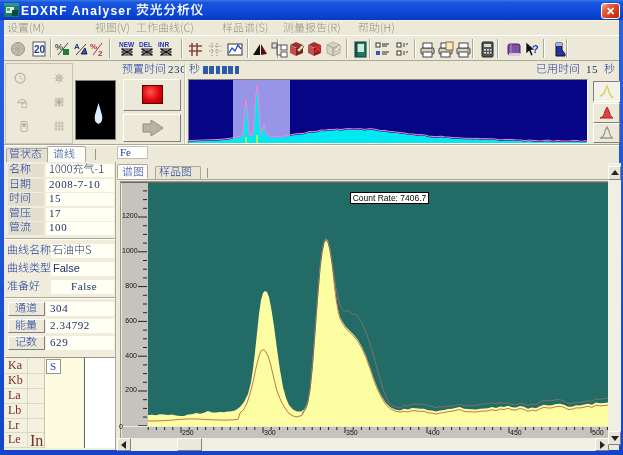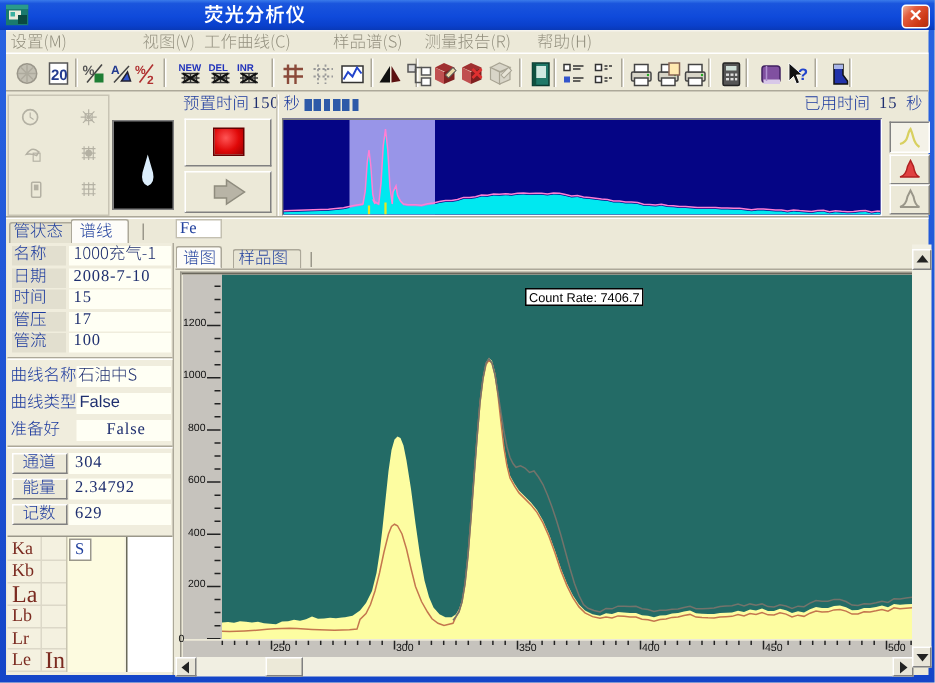--- a/index.html
+++ b/index.html
@@ -13,20 +13,21 @@
     <div class="abs" style="left:0;top:0;width:623px;height:455px;background:linear-gradient(180deg,#2964e2,#1445c8)"></div>
     <div class="abs" style="left:4px;top:20px;width:615px;height:430px;background:#ece9d8"></div>
     <div class="abs" style="left:0;top:0;width:623px;height:20px;background:linear-gradient(180deg,#3a7bea 0%,#1a55dd 12%,#0f4adb 55%,#0a40cc 85%,#0939b8 100%)"></div>
     <svg class="abs" style="left:4px;top:3px" width="15" height="14" viewBox="0 0 15 14">
 <rect x="0" y="0" width="15" height="14" fill="#1a7a6e"></rect>
 <rect x="0" y="0" width="15" height="3" fill="#2a9a8a"></rect>
 <rect x="2" y="4" width="8" height="6" fill="#e8ecdc"></rect>
 <rect x="8" y="7" width="6" height="6" fill="#0a4a40"></rect>
 <rect x="3" y="5" width="3" height="3" fill="#3ab0a0"></rect>
 </svg>
+    <div class="abs" style="left:21px;top:4px;font-size:12px;font-weight:bold;color:#fff;letter-spacing:1.2px">EDXRF Analyser</div>
     <svg style="position:absolute;left:136px;top:3px" width="69" height="17" viewBox="0 0 69 17">
       <path d="M0.8 1.4H12.3V2.7H0.8ZM3.6 0.4H5V3.7H3.6ZM8 0.4H9.5V3.7H8ZM0.9 4.1H12.1V6.5H10.6V5.3H2.3V6.6H0.9ZM7 6.8Q7.4 8 8.1 8.9Q8.8 9.8 9.9 10.4Q11 10.9 12.6 11.2Q12.5 11.3 12.3 11.6Q12.2 11.8 12 12Q11.9 12.3 11.8 12.5Q10.1 12.1 8.9 11.4Q7.7 10.8 7 9.6Q6.2 8.5 5.8 7ZM3.1 6.6 4.3 7Q4 7.7 3.6 8.4Q3.2 9.1 2.7 9.5L1.5 8.9Q1.9 8.6 2.2 8.2Q2.5 7.8 2.7 7.4Q2.9 7 3.1 6.6ZM9.9 6.6 11.2 7.1Q10.8 7.7 10.4 8.4Q9.9 9 9.6 9.4L8.4 8.9Q8.7 8.6 9 8.2Q9.2 7.8 9.5 7.4Q9.8 6.9 9.9 6.6ZM5.9 5.7 7.4 5.9Q7.1 7.9 6.4 9.2Q5.7 10.6 4.4 11.4Q3.2 12.2 1.2 12.5Q1.1 12.3 1 12.1Q0.8 11.9 0.7 11.6Q0.5 11.4 0.4 11.2Q2.2 10.9 3.3 10.3Q4.5 9.7 5.1 8.5Q5.7 7.4 5.9 5.7ZM21 6.3H22.4V10.7Q22.4 11 22.5 11.1Q22.6 11.2 23 11.2Q23 11.2 23.2 11.2Q23.4 11.2 23.6 11.2Q23.8 11.2 24 11.2Q24.2 11.2 24.3 11.2Q24.5 11.2 24.6 11.1Q24.8 10.9 24.8 10.5Q24.9 10 24.9 9.1Q25 9.2 25.3 9.4Q25.5 9.5 25.7 9.6Q26 9.6 26.2 9.7Q26.1 10.8 25.9 11.4Q25.7 12.1 25.4 12.3Q25 12.5 24.4 12.5Q24.3 12.5 24.1 12.5Q23.8 12.5 23.6 12.5Q23.3 12.5 23.1 12.5Q22.9 12.5 22.8 12.5Q22.1 12.5 21.7 12.4Q21.3 12.2 21.2 11.8Q21 11.4 21 10.7ZM17.5 6.4H19Q19 7.4 18.8 8.4Q18.6 9.3 18.1 10.1Q17.7 10.9 16.9 11.5Q16.1 12.1 14.8 12.6Q14.7 12.4 14.6 12.2Q14.4 11.9 14.3 11.7Q14.1 11.5 13.9 11.4Q15.1 11 15.8 10.5Q16.5 10 16.8 9.4Q17.2 8.8 17.3 8Q17.5 7.2 17.5 6.4ZM15.2 1.5 16.5 1Q16.8 1.5 17.1 2.1Q17.4 2.6 17.6 3.2Q17.9 3.7 18 4.2L16.6 4.7Q16.5 4.3 16.3 3.7Q16.1 3.2 15.8 2.6Q15.5 2 15.2 1.5ZM23.7 0.9 25.2 1.4Q24.9 2 24.6 2.6Q24.3 3.2 24 3.7Q23.6 4.3 23.4 4.7L22.2 4.2Q22.4 3.8 22.7 3.2Q23 2.6 23.3 2Q23.5 1.4 23.7 0.9ZM14.3 5.3H26V6.6H14.3ZM19.3 0.4H20.8V5.8H19.3ZM29.7 5.2H36.8V6.6H29.7ZM36.4 5.2H37.8Q37.8 5.2 37.8 5.4Q37.8 5.5 37.8 5.6Q37.8 5.8 37.8 5.9Q37.8 7.3 37.7 8.4Q37.6 9.4 37.6 10.1Q37.5 10.8 37.4 11.2Q37.2 11.6 37.1 11.8Q36.8 12.1 36.6 12.2Q36.3 12.3 35.9 12.4Q35.6 12.4 35.1 12.4Q34.5 12.4 33.9 12.4Q33.9 12.1 33.8 11.7Q33.7 11.3 33.5 11Q34 11.1 34.5 11.1Q35 11.1 35.3 11.1Q35.6 11.1 35.8 10.9Q35.9 10.7 36.1 10.2Q36.2 9.6 36.2 8.4Q36.3 7.3 36.4 5.5ZM31.3 0.6 32.8 1Q32.3 2.2 31.7 3.2Q31.1 4.2 30.4 5.1Q29.6 6 28.9 6.6Q28.7 6.5 28.5 6.3Q28.3 6 28.1 5.8Q27.8 5.6 27.7 5.5Q28.4 5 29.1 4.2Q29.8 3.4 30.3 2.5Q30.9 1.6 31.3 0.6ZM36.1 0.6Q36.4 1.2 36.8 1.9Q37.2 2.6 37.7 3.2Q38.2 3.8 38.8 4.4Q39.3 4.9 39.8 5.3Q39.6 5.4 39.4 5.7Q39.2 5.9 39 6.1Q38.8 6.3 38.7 6.5Q38.2 6 37.6 5.4Q37.1 4.8 36.6 4.1Q36.1 3.3 35.6 2.6Q35.1 1.8 34.8 1.1ZM32 5.6H33.5Q33.4 6.7 33.2 7.7Q33 8.8 32.5 9.7Q32 10.6 31.1 11.3Q30.3 12.1 28.9 12.6Q28.8 12.4 28.6 12.2Q28.5 12 28.3 11.8Q28.1 11.5 28 11.4Q29.3 11 30 10.3Q30.8 9.7 31.2 9Q31.6 8.2 31.8 7.4Q31.9 6.5 32 5.6ZM47.7 4.8H53.3V6.2H47.7ZM51.5 0.6 52.6 1.7Q51.9 2 51 2.2Q50.2 2.5 49.2 2.7Q48.3 2.9 47.5 3Q47.4 2.8 47.3 2.4Q47.1 2.1 47 1.9Q47.8 1.7 48.6 1.5Q49.5 1.3 50.2 1.1Q50.9 0.8 51.5 0.6ZM50.2 5.3H51.6V12.6H50.2ZM41.5 3.1H46.4V4.5H41.5ZM43.3 0.4H44.6V12.6H43.3ZM43.2 4 44.1 4.3Q43.9 5.1 43.7 5.9Q43.4 6.8 43.1 7.6Q42.8 8.4 42.5 9.1Q42.2 9.8 41.8 10.3Q41.7 10 41.5 9.6Q41.3 9.2 41.1 9Q41.4 8.5 41.8 8Q42.1 7.4 42.4 6.7Q42.6 6 42.9 5.4Q43.1 4.7 43.2 4ZM44.5 4.8Q44.6 5 44.9 5.3Q45.1 5.7 45.4 6.1Q45.7 6.5 46 6.8Q46.3 7.2 46.4 7.3L45.5 8.4Q45.4 8.2 45.2 7.7Q45 7.3 44.7 6.9Q44.5 6.5 44.2 6.1Q44 5.7 43.8 5.5ZM47 1.9H48.3V5.8Q48.3 6.5 48.3 7.4Q48.2 8.3 48.1 9.2Q47.9 10.1 47.6 11Q47.3 11.8 46.9 12.5Q46.8 12.4 46.5 12.3Q46.3 12.2 46.1 12Q45.9 11.9 45.7 11.8Q46.2 11.2 46.4 10.4Q46.7 9.6 46.8 8.8Q46.9 8 47 7.2Q47 6.5 47 5.8ZM60.4 1.4Q60.7 3.2 61.2 4.8Q61.7 6.4 62.5 7.6Q63.3 8.9 64.4 9.9Q65.5 10.8 67.1 11.4Q66.9 11.5 66.7 11.7Q66.5 12 66.4 12.2Q66.2 12.4 66.1 12.6Q64.4 11.9 63.3 10.9Q62.1 9.8 61.3 8.4Q60.5 7 59.9 5.3Q59.4 3.6 59 1.6ZM61.4 1.2 62.5 0.7Q62.7 1.1 63 1.5Q63.3 2 63.5 2.4Q63.7 2.8 63.9 3.2L62.7 3.8Q62.6 3.5 62.4 3Q62.2 2.6 61.9 2.1Q61.6 1.6 61.4 1.2ZM65.1 1.2 66.5 1.4Q66.1 3.3 65.6 5Q65.1 6.7 64.2 8.1Q63.3 9.5 62 10.7Q60.7 11.8 58.8 12.6Q58.7 12.4 58.6 12.2Q58.4 12 58.3 11.8Q58.1 11.6 58 11.5Q59.8 10.8 61 9.8Q62.3 8.7 63.1 7.4Q63.9 6.1 64.3 4.5Q64.8 3 65.1 1.2ZM57.6 0.5 58.9 0.9Q58.5 2 58 3.1Q57.4 4.2 56.7 5.2Q56.1 6.1 55.3 6.9Q55.3 6.7 55.2 6.4Q55 6.2 54.9 5.9Q54.7 5.6 54.6 5.4Q55.2 4.8 55.8 4Q56.3 3.2 56.8 2.3Q57.3 1.4 57.6 0.5ZM56.4 4 57.7 2.7 57.7 2.7V12.5H56.4Z" fill="#ffffff"></path>
     </svg>
     <div class="abs" style="left:601px;top:3px;width:19px;height:16px;border-radius:3px;
 background:linear-gradient(135deg,#f0b49a 0%,#e35e3f 30%,#ce3916 70%,#b03010 100%);border:1px solid #fff;
 color:#fff;font-weight:bold;font-size:11px;text-align:center;line-height:14px">✕</div>
     <svg style="position:absolute;left:7px;top:22px" width="38" height="14" viewBox="0 0 38 14">
       <path d="M1.5 1.1 1.8 0.7Q2.1 1 2.4 1.3Q2.8 1.6 3 1.9Q3.3 2.1 3.5 2.4L3.1 2.8Q2.9 2.5 2.7 2.2Q2.4 1.9 2.1 1.6Q1.8 1.3 1.5 1.1ZM2 10.2 1.9 9.7 2.1 9.4 4.1 8.1Q4.1 8.2 4.2 8.4Q4.3 8.5 4.3 8.6Q3.6 9.1 3.2 9.4Q2.7 9.7 2.5 9.8Q2.3 10 2.2 10.1Q2 10.2 2 10.2ZM0.5 4H2.5V4.5H0.5ZM5.7 0.9H8.5V1.4H5.7ZM4.2 5.4H9.4V5.9H4.2ZM9.3 5.4H9.4L9.5 5.4L9.8 5.5Q9.5 6.6 8.9 7.4Q8.3 8.2 7.6 8.8Q6.8 9.4 6 9.8Q5.1 10.3 4.2 10.5Q4.2 10.4 4.1 10.3Q4 10.1 3.9 10Q4.8 9.8 5.6 9.4Q6.4 9 7.1 8.5Q7.9 7.9 8.4 7.2Q9 6.4 9.3 5.5ZM5.2 5.7Q5.6 6.8 6.4 7.7Q7.1 8.6 8.2 9.2Q9.2 9.8 10.5 10.1Q10.5 10.1 10.4 10.2Q10.3 10.3 10.3 10.4Q10.2 10.5 10.2 10.5Q8.2 10.1 6.8 8.9Q5.4 7.7 4.7 5.9ZM5.5 0.9H6V2.2Q6 2.7 5.9 3.2Q5.7 3.7 5.3 4.2Q4.9 4.7 4.1 5.1Q4.1 5 4 5Q3.9 4.9 3.9 4.8Q3.8 4.7 3.8 4.7Q4.5 4.3 4.9 3.9Q5.3 3.5 5.4 3Q5.5 2.6 5.5 2.2ZM8.3 0.9H8.8V3.6Q8.8 3.8 8.8 3.9Q8.9 4 9 4Q9.1 4 9.2 4Q9.4 4 9.6 4Q9.8 4 9.9 4Q10 4 10.1 3.9Q10.3 3.9 10.3 3.9Q10.4 4 10.4 4.2Q10.4 4.3 10.4 4.4Q10.3 4.4 10.2 4.4Q10 4.5 9.9 4.5Q9.8 4.5 9.6 4.5Q9.4 4.5 9.2 4.5Q9 4.5 9 4.5Q8.7 4.5 8.5 4.4Q8.4 4.3 8.3 4.1Q8.3 3.9 8.3 3.6ZM2 10.2Q2 10.2 1.9 10.1Q1.8 10 1.8 9.9Q1.7 9.8 1.7 9.8Q1.8 9.7 1.9 9.6Q2 9.5 2.1 9.3Q2.2 9.1 2.2 8.8V4H2.7V9.4Q2.7 9.4 2.6 9.5Q2.5 9.6 2.4 9.7Q2.2 9.9 2.1 10Q2 10.1 2 10.2ZM18.1 1.4V2.6H20.3V1.4ZM15.4 1.4V2.6H17.6V1.4ZM12.9 1.4V2.6H14.9V1.4ZM12.4 0.9H20.8V3H12.4ZM11.8 3.8H21.1V4.2H11.8ZM16.2 2.8 16.7 2.9Q16.6 3.4 16.5 4.1Q16.3 4.7 16.2 5.2H15.7Q15.8 4.9 15.9 4.4Q15.9 4 16 3.6Q16.1 3.2 16.2 2.8ZM11.7 9.7H21.4V10.2H11.7ZM13.5 6.1H19.5V6.6H13.5ZM13.5 7.3H19.5V7.7H13.5ZM13.5 8.5H19.5V8.9H13.5ZM13.2 5H19.7V10H19.2V5.4H13.8V10H13.2ZM24.7 11.8Q23.9 10.6 23.5 9.2Q23.1 7.9 23.1 6.3Q23.1 4.7 23.5 3.3Q23.9 2 24.7 0.8L25 1Q24.3 2.1 24 3.5Q23.6 4.9 23.6 6.3Q23.6 7.7 24 9.1Q24.3 10.4 25 11.6ZM26.6 9.7V1.7H27.5L29.2 6.3Q29.3 6.7 29.5 7.1Q29.6 7.6 29.8 8H29.8Q30 7.6 30.1 7.1Q30.3 6.7 30.4 6.3L32.1 1.7H33V9.7H32.3V4.6Q32.3 4.3 32.3 3.9Q32.4 3.5 32.4 3.1Q32.4 2.7 32.4 2.4H32.4L31.7 4.2L30.1 8.8H29.5L27.8 4.2L27.2 2.4H27.1Q27.2 2.7 27.2 3.1Q27.2 3.5 27.2 3.9Q27.2 4.3 27.2 4.6V9.7ZM34.9 11.8 34.5 11.6Q35.2 10.4 35.6 9.1Q36 7.7 36 6.3Q36 4.9 35.6 3.5Q35.2 2.1 34.5 1L34.9 0.8Q35.7 2 36.1 3.3Q36.5 4.7 36.5 6.3Q36.5 7.9 36.1 9.2Q35.7 10.6 34.9 11.8Z" fill="#928f7e"></path>
     </svg>
     <svg style="position:absolute;left:95px;top:22px" width="35" height="14" viewBox="0 0 35 14">
@@ -217,21 +218,21 @@
     <svg class="abs" style="left:53px;top:120px" width="13" height="13" viewBox="0 0 17 17" opacity="0.9">
       <path d="M2 4h12M2 8h12M2 12h12M4 2v12M8 2v12M12 2v12" stroke="#aeab9e"></path>
     </svg>
     <div class="abs" style="left:75px;top:80px;width:41px;height:60px;border:1px solid #808080;background:#000"></div>
     <svg class="abs" style="left:92px;top:101px" width="13" height="27" viewBox="0 0 13 27">
       <path d="M6.5 2 Q8.5 9 10 14 Q11.5 21 6.5 23 Q1.5 21 3 14 Q4.5 9 6.5 2z" fill="#dceefc"></path>
     </svg>
     <svg style="position:absolute;left:122px;top:63px" width="45" height="14" viewBox="0 0 45 14">
       <path d="M0.7 1.1H4.3V1.6H0.7ZM0.5 4.6H4.7V5H0.5ZM2.4 4.7H2.9V9.8Q2.9 10 2.8 10.2Q2.8 10.3 2.6 10.4Q2.4 10.4 2 10.5Q1.7 10.5 1.1 10.5Q1.1 10.4 1 10.2Q1 10.1 0.9 10Q1.4 10 1.7 10Q2.1 10 2.2 10Q2.3 10 2.4 9.9Q2.4 9.9 2.4 9.8ZM4.2 1.1H4.3L4.4 1L4.7 1.3Q4.5 1.7 4.1 2.1Q3.8 2.5 3.4 2.9Q3.1 3.3 2.7 3.6Q2.7 3.5 2.6 3.4Q2.5 3.3 2.4 3.3Q2.7 3 3.1 2.6Q3.4 2.3 3.7 1.9Q4 1.5 4.2 1.2ZM4.6 4.6H4.7L4.7 4.5L5.1 4.6Q4.8 5.2 4.6 5.9Q4.3 6.5 4.1 6.9L3.6 6.8Q3.8 6.5 4 6.2Q4.1 5.8 4.3 5.4Q4.4 5 4.6 4.7ZM1.1 2.8 1.4 2.5Q1.8 2.8 2.3 3.1Q2.8 3.4 3.2 3.8Q3.7 4.1 3.9 4.3L3.6 4.7Q3.3 4.5 2.9 4.1Q2.5 3.8 2 3.5Q1.5 3.1 1.1 2.8ZM5.1 1H10.5V1.5H5.1ZM7.7 1.2 8.3 1.3Q8.1 1.8 8 2.3Q7.8 2.7 7.6 3.1L7.2 3Q7.3 2.6 7.5 2.1Q7.6 1.6 7.7 1.2ZM7.5 4.1H8V6.4Q8 6.9 7.9 7.5Q7.8 8 7.5 8.6Q7.2 9.1 6.6 9.6Q6 10.1 4.9 10.4Q4.8 10.4 4.8 10.2Q4.7 10.1 4.6 10Q5.6 9.7 6.2 9.3Q6.8 8.8 7.1 8.3Q7.3 7.9 7.4 7.4Q7.5 6.9 7.5 6.4ZM8 8.6 8.3 8.2Q8.7 8.5 9.1 8.8Q9.5 9.2 9.9 9.5Q10.2 9.8 10.4 10.1L10.1 10.4Q9.9 10.2 9.5 9.9Q9.2 9.5 8.8 9.2Q8.4 8.9 8 8.6ZM5.6 2.8H10V8H9.5V3.3H6.1V8H5.6ZM18.1 1.4V2.6H20.3V1.4ZM15.4 1.4V2.6H17.6V1.4ZM12.9 1.4V2.6H14.9V1.4ZM12.4 0.9H20.8V3H12.4ZM11.8 3.8H21.1V4.2H11.8ZM16.2 2.8 16.7 2.9Q16.6 3.4 16.5 4.1Q16.3 4.7 16.2 5.2H15.7Q15.8 4.9 15.9 4.4Q15.9 4 16 3.6Q16.1 3.2 16.2 2.8ZM11.7 9.7H21.4V10.2H11.7ZM13.5 6.1H19.5V6.6H13.5ZM13.5 7.3H19.5V7.7H13.5ZM13.5 8.5H19.5V8.9H13.5ZM13.2 5H19.7V10H19.2V5.4H13.8V10H13.2ZM23.3 1.5H26.2V8.4H23.3V8H25.7V2H23.3ZM23.3 4.7H26V5.1H23.3ZM23 1.5H23.5V9.3H23ZM26.8 2.8H32.5V3.3H26.8ZM30.5 0.6H31.1V9.6Q31.1 9.9 30.9 10.1Q30.8 10.3 30.6 10.3Q30.3 10.4 29.8 10.4Q29.3 10.4 28.5 10.4Q28.4 10.3 28.4 10.1Q28.3 10 28.3 9.9Q28.7 9.9 29.1 9.9Q29.5 9.9 29.8 9.9Q30.1 9.9 30.2 9.9Q30.4 9.9 30.5 9.8Q30.5 9.7 30.5 9.6ZM27.3 4.5 27.8 4.3Q28.1 4.8 28.4 5.3Q28.7 5.8 29 6.2Q29.3 6.7 29.5 7.1L29.1 7.3Q28.9 7 28.6 6.5Q28.3 6 28 5.5Q27.6 5 27.3 4.5ZM34.1 2.9H34.7V10.5H34.1ZM34.3 0.9 34.7 0.7Q35 0.9 35.2 1.2Q35.5 1.5 35.7 1.7Q35.9 2 36.1 2.2L35.6 2.5Q35.5 2.3 35.3 2Q35.1 1.7 34.8 1.5Q34.6 1.2 34.3 0.9ZM36.9 1.2H42.6V1.7H36.9ZM42.3 1.2H42.9V9.7Q42.9 10 42.8 10.2Q42.7 10.3 42.5 10.4Q42.4 10.4 42 10.4Q41.7 10.5 41.2 10.5Q41.2 10.4 41.1 10.2Q41.1 10.1 41 9.9Q41.4 10 41.7 10Q42 10 42.1 10Q42.3 9.9 42.3 9.9Q42.3 9.9 42.3 9.7ZM37 6.3V8.1H40V6.3ZM37 4.2V5.9H40V4.2ZM36.5 3.7H40.5V8.5H36.5Z" fill="#1c3a9e"></path>
     </svg>
-    <div class="abs t" style="left:168px;top:63px;color:#1f2f6f">150</div>
+    <div class="abs t" style="left:168px;top:63px;color:#1f2f6f">230</div>
     <svg style="position:absolute;left:189px;top:63px" width="12" height="14" viewBox="0 0 12 14">
       <path d="M2.5 1.3H3V10.5H2.5ZM0.5 3.6H4.7V4.1H0.5ZM2.5 3.8 2.9 3.9Q2.7 4.5 2.5 5.1Q2.2 5.8 1.9 6.4Q1.6 7 1.3 7.5Q1 8 0.7 8.3Q0.6 8.2 0.6 8.1Q0.5 8 0.4 7.9Q0.7 7.6 1 7.1Q1.3 6.6 1.6 6.1Q1.9 5.5 2.1 4.9Q2.4 4.3 2.5 3.8ZM4.1 0.7 4.5 1.1Q4.1 1.3 3.4 1.5Q2.8 1.6 2.1 1.8Q1.5 1.9 0.8 2Q0.8 1.9 0.8 1.8Q0.7 1.7 0.7 1.6Q1.3 1.5 1.9 1.3Q2.6 1.2 3.2 1Q3.8 0.9 4.1 0.7ZM3 4.3Q3.1 4.4 3.3 4.7Q3.5 5 3.8 5.3Q4 5.7 4.2 6Q4.4 6.2 4.5 6.4L4.2 6.8Q4.1 6.6 3.9 6.3Q3.7 6 3.4 5.6Q3.2 5.3 3 5Q2.8 4.7 2.7 4.6ZM5.5 2.4 6 2.5Q5.9 3.1 5.8 3.7Q5.6 4.4 5.5 5Q5.3 5.5 5.1 6Q5 6 4.9 5.9Q4.8 5.9 4.8 5.8Q4.7 5.8 4.6 5.8Q4.8 5.3 5 4.8Q5.2 4.2 5.3 3.6Q5.4 3 5.5 2.4ZM8.6 2.4 9 2.3Q9.3 2.7 9.6 3.3Q9.9 3.8 10.1 4.3Q10.3 4.8 10.4 5.2L9.9 5.4Q9.8 5 9.6 4.5Q9.4 4 9.1 3.4Q8.9 2.9 8.6 2.4ZM9.3 5.9 9.8 6Q9.4 7.2 8.6 8Q7.9 8.9 6.8 9.5Q5.7 10.1 4.3 10.5Q4.2 10.4 4.2 10.2Q4.1 10.1 4 10Q5.4 9.7 6.4 9.1Q7.5 8.6 8.2 7.7Q8.9 6.9 9.3 5.9ZM7 0.5H7.6V7.3H7Z" fill="#1c3a9e"></path>
     </svg>
     <div class="abs" style="left:203.0px;top:66px;width:4.8px;height:7.5px;background:#2e5aa8"></div>
     <div class="abs" style="left:209.3px;top:66px;width:4.8px;height:7.5px;background:#2e5aa8"></div>
     <div class="abs" style="left:215.6px;top:66px;width:4.8px;height:7.5px;background:#2e5aa8"></div>
     <div class="abs" style="left:221.9px;top:66px;width:4.8px;height:7.5px;background:#2e5aa8"></div>
     <div class="abs" style="left:228.2px;top:66px;width:4.8px;height:7.5px;background:#2e5aa8"></div>
     <div class="abs" style="left:234.5px;top:66px;width:4.8px;height:7.5px;background:#2e5aa8"></div>
     <svg style="position:absolute;left:536px;top:63px" width="45" height="14" viewBox="0 0 45 14">
@@ -351,21 +352,21 @@
     <div class="abs" style="left:46px;top:336px;width:68px;height:14px;background:#fffff4"></div>
     <div class="abs t" style="left:50px;top:336px">629</div>
     <div class="abs" style="left:5px;top:357px;width:110px;height:91px;background:#f4f1e0;border-top:1px solid #9a978a"></div>
     <div class="abs" style="left:44px;top:358px;width:39px;height:90px;background:#fdfbe0;border-left:1px solid #c8c4b0"></div>
     <div class="abs" style="left:84px;top:358px;width:31px;height:90px;background:#fff;border-left:1px solid #6a6a5a"></div>
     <div class="abs" style="left:5px;top:373px;width:39px;height:1px;background:#dcd8c8"></div>
     <div class="abs" style="left:8px;top:358px;font-size:12px;color:#7b2b20;font-family:'Liberation Serif',serif">Ka</div>
     <div class="abs" style="left:5px;top:388px;width:39px;height:1px;background:#dcd8c8"></div>
     <div class="abs" style="left:8px;top:373px;font-size:12px;color:#7b2b20;font-family:'Liberation Serif',serif">Kb</div>
     <div class="abs" style="left:5px;top:403px;width:39px;height:1px;background:#dcd8c8"></div>
-    <div class="abs" style="left:8px;top:388px;font-size:16px;color:#7b2b20;font-family:'Liberation Serif',serif">La</div>
+    <div class="abs" style="left:8px;top:388px;font-size:12px;color:#7b2b20;font-family:'Liberation Serif',serif">La</div>
     <div class="abs" style="left:5px;top:418px;width:39px;height:1px;background:#dcd8c8"></div>
     <div class="abs" style="left:8px;top:403px;font-size:12px;color:#7b2b20;font-family:'Liberation Serif',serif">Lb</div>
     <div class="abs" style="left:5px;top:432px;width:39px;height:1px;background:#dcd8c8"></div>
     <div class="abs" style="left:8px;top:418px;font-size:12px;color:#7b2b20;font-family:'Liberation Serif',serif">Lr</div>
     <div class="abs" style="left:5px;top:447px;width:39px;height:1px;background:#dcd8c8"></div>
     <div class="abs" style="left:8px;top:432px;font-size:12px;color:#7b2b20;font-family:'Liberation Serif',serif">Le</div>
     <div class="abs" style="left:27px;top:358px;width:1px;height:90px;background:#dcd8c8"></div>
     <div class="abs" style="left:30px;top:432px;font-size:16px;color:#7b2b20;font-family:'Liberation Serif',serif">In</div>
     <div class="abs" style="left:46px;top:359px;width:15px;height:15px;background:#fff;border:1px solid #9a978a"></div>
     <div class="abs" style="left:50px;top:360px;font-size:11px;color:#22419e;font-family:'Liberation Serif',serif">S</div>

